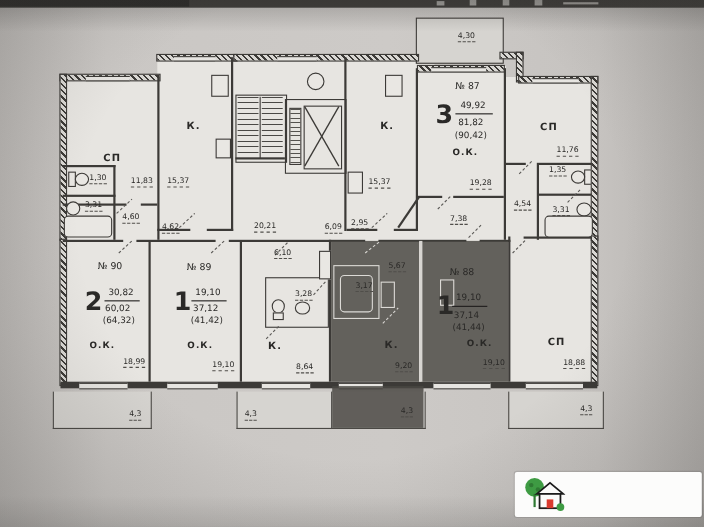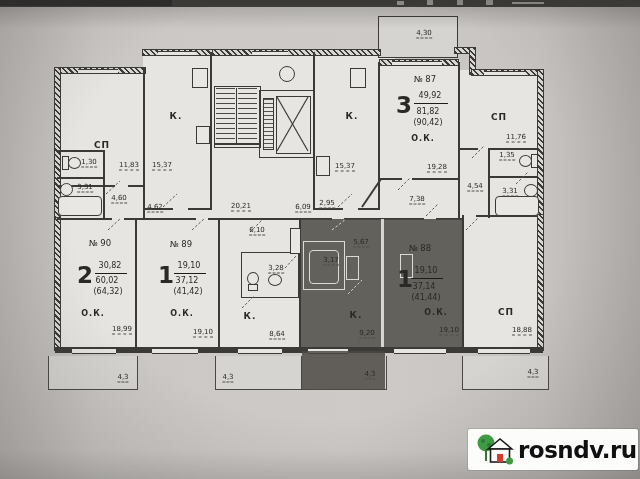--- a/index.html
+++ b/index.html
@@ -263,16 +263,15 @@
     <svg width="38" height="36" viewBox="0 0 38 36" style="position:static;margin-left:8px;">
       <circle cx="10" cy="11" r="8.5" fill="#3e9b43"></circle>
       <circle cx="7" cy="9" r="2" fill="#2f7a33"></circle>
       <circle cx="13" cy="13" r="2" fill="#2f7a33"></circle>
       <rect x="9" y="17" width="2" height="12" fill="#2f7a33"></rect>
       <polygon points="12,17 24,7 36,17" fill="#fbfbfa" stroke="#1c1c1c" stroke-width="1.6"></polygon>
       <rect x="14.5" y="17" width="19" height="13" fill="#fbfbfa" stroke="#1c1c1c" stroke-width="1.6"></rect>
       <rect x="21" y="22" width="6" height="8" fill="#d93a2e"></rect>
       <circle cx="33.5" cy="29" r="3.5" fill="#3e9b43"></circle>
     </svg>
-    <span class="wmtext">rosndv.ru</span>
   </div>
 
 </div>
 
 </body></html>

